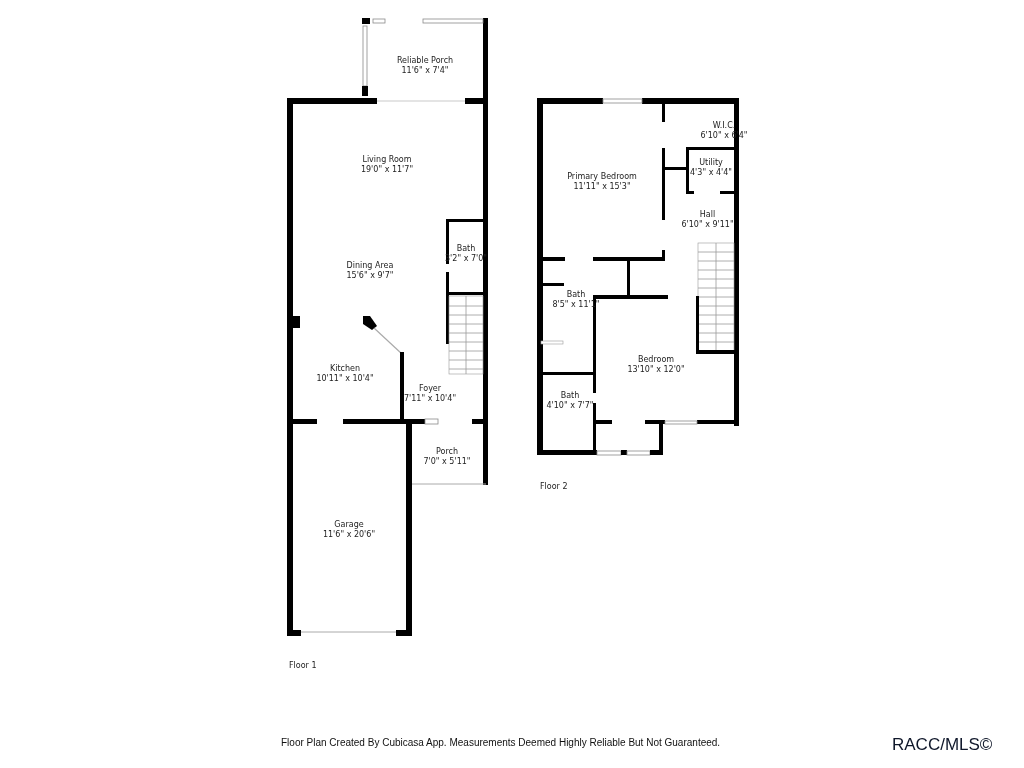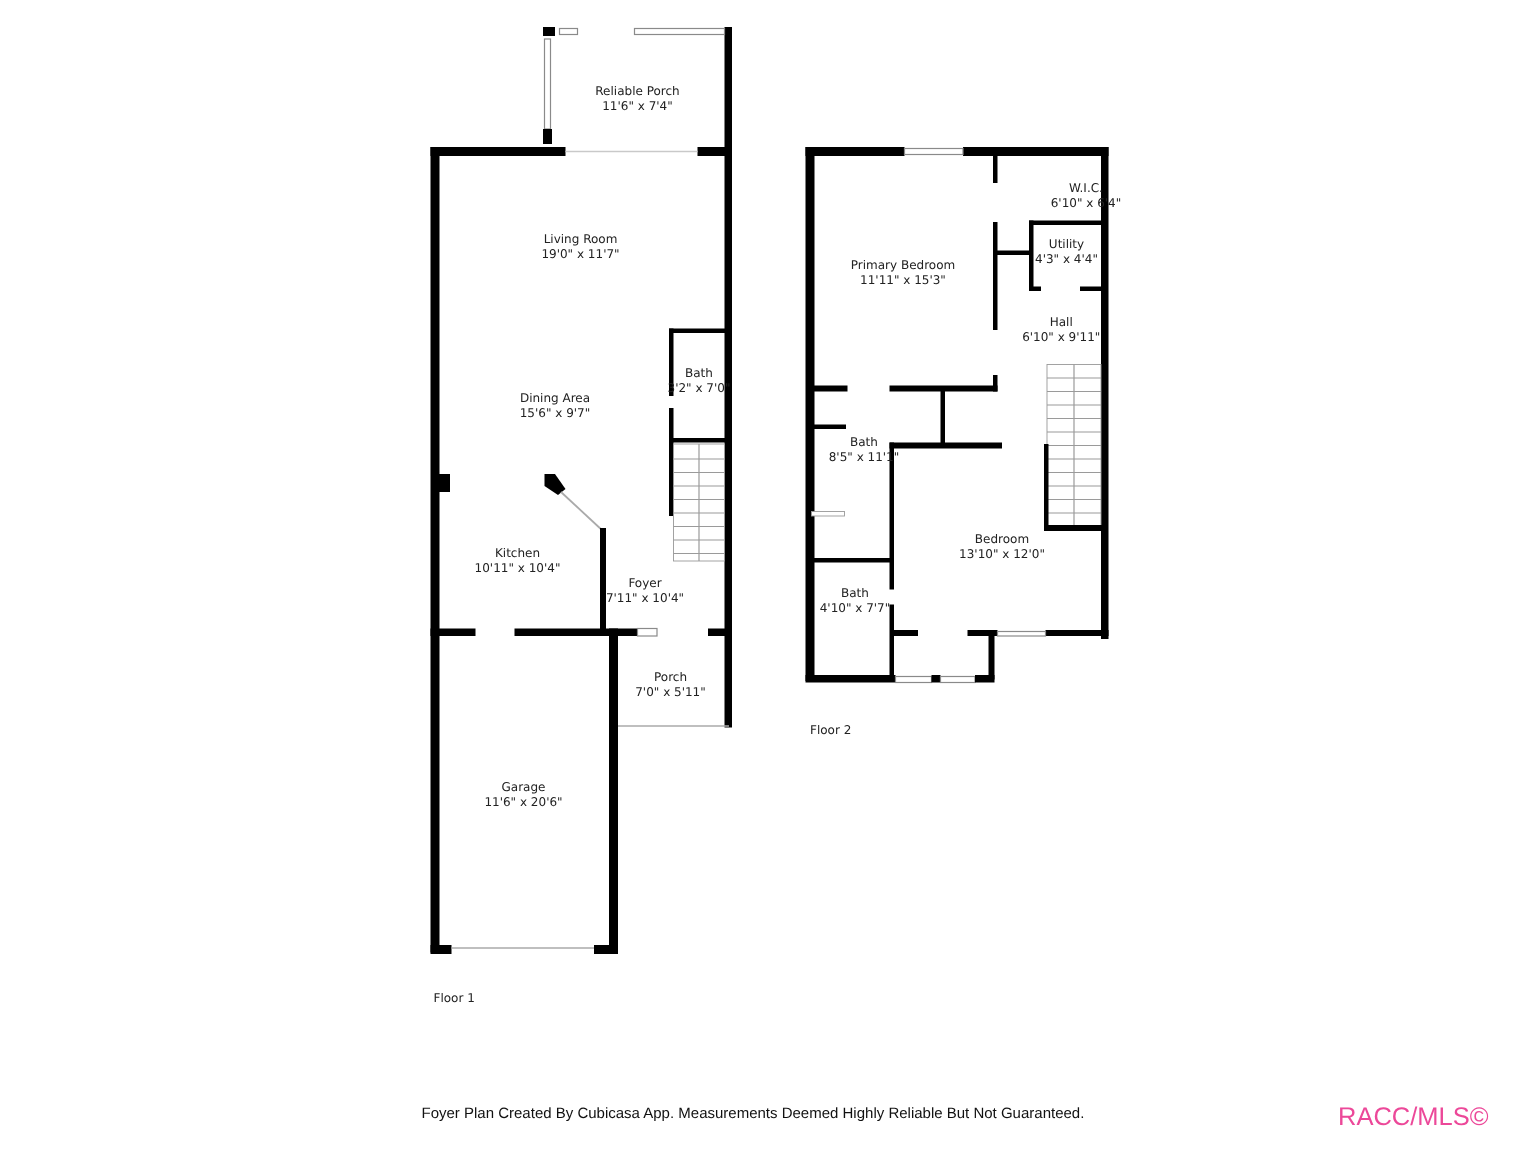--- a/index.html
+++ b/index.html
@@ -5,21 +5,21 @@
   html, body { margin: 0; padding: 0; background: #ffffff; }
   body { width: 1024px; height: 768px; position: relative; overflow: hidden; font-family: "DejaVu Sans", sans-serif; }
   #plan { position: absolute; left: 0; top: 0; width: 1024px; height: 768px; }
   .wall { fill: #000; }
   .win { fill: #fff; stroke: #8a8a8a; stroke-width: 0.8; }
   .thin { stroke: #c9c9c9; stroke-width: 1; fill: none; }
   .stair { stroke: #9a9a9a; stroke-width: 0.8; fill: none; }
   .room-label { position: absolute; text-align: center; font-size: 8px; line-height: 10px; color: #222; white-space: nowrap; transform: translateX(-50%); }
   .floor-label { position: absolute; font-size: 8px; color: #222; }
   .footer-note { position: absolute; left: 281px; top: 737px; font-size: 10px; color: #111; font-family: "Liberation Sans", sans-serif; }
-  .watermark { position: absolute; left: 892px; top: 735px; font-size: 17px; color: #ec4899; font-family: "Liberation Sans", sans-serif; letter-spacing: 0px; }
+  .watermark { position: absolute; left: 892px; top: 735px; font-size: 17px; color: #0f172a; font-family: "Liberation Sans", sans-serif; letter-spacing: 0px; }
 </style>
 </head>
 <body>
 
 <svg id="plan" viewBox="0 0 1024 768" xmlns="http://www.w3.org/2000/svg">
 
   <g>
 
     <rect class="wall" x="362" y="18" width="8" height="6"></rect>
     <rect class="wall" x="483" y="18" width="5" height="84"></rect>
@@ -184,24 +184,24 @@
   <div>11'11" x 15'3"</div>
 </div>
 <div class="room-label" style="left:692px;top:210px;padding-left:31px;">
   <div>Hall</div>
   <div>6'10" x 9'11"</div>
 </div>
 <div class="room-label" style="left:576px;top:290px;">
   <div>Bath</div>
   <div>8'5" x 11'1"</div>
 </div>
-<div class="room-label" style="left:656px;top:355px;margin-left:12px;">
+<div class="room-label" style="left:656px;top:355px;">
   <div>Bedroom</div>
   <div>13'10" x 12'0"</div>
 </div>
 <div class="room-label" style="left:570px;top:391px;">
   <div>Bath</div>
   <div>4'10" x 7'7"</div>
 </div>
 <div class="floor-label" style="left:540px;top:482px;">Floor 2</div>
 
-<div class="footer-note">Foyer Plan Created By Cubicasa App. Measurements Deemed Highly Reliable But Not Guaranteed.</div>
+<div class="footer-note">Floor Plan Created By Cubicasa App. Measurements Deemed Highly Reliable But Not Guaranteed.</div>
 <div class="watermark">RACC/MLS©</div>
 
 </body></html>

